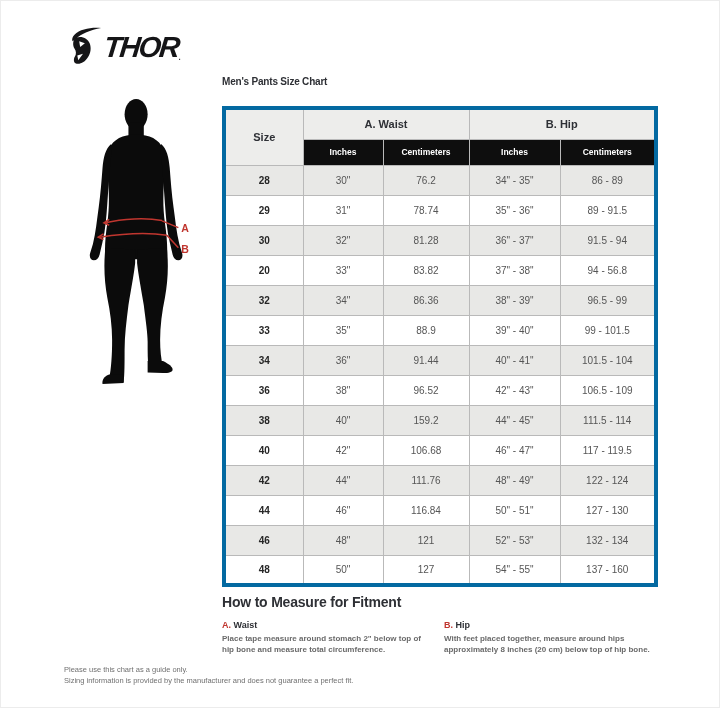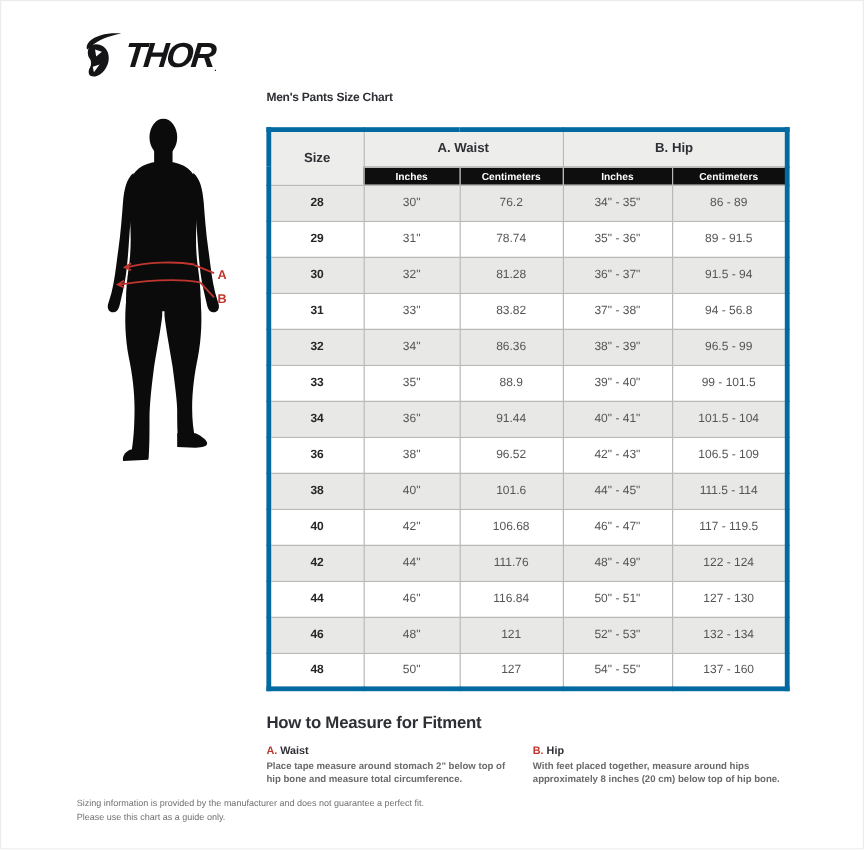--- a/index.html
+++ b/index.html
@@ -36,21 +36,21 @@
     border-collapse:collapse; table-layout:fixed;
     border:4px solid #0369a1;
   }
   .size-table th, .size-table td {
     border:1px solid #b9b9b9; text-align:center; vertical-align:middle;
   }
   .size-table thead .grp {
     background:#ededeb; color:#2e3035; font-size:11px; font-weight:bold; height:31px;
   }
   .size-table thead .sub {
-    background:#0e0e0e; color:#ffffff; font-size:8.5px; font-weight:bold; height:15px;
+    background:#0e0e0e; color:#ffffff; font-size:8.5px; font-weight:bold; height:26px;
   }
   .size-table tbody td { height:30px; font-size:10px; color:#555555; }
   .size-table tbody td.size-col { font-weight:bold; color:#262626;margin-top:48px; }
   .size-table tbody tr:nth-child(odd) { background:#e8e8e6; }
   .size-table tbody tr:nth-child(even) { background:#ffffff; }
 
   
   .measure-heading {
     position:absolute; left:222px; top:594px;
     font-size:14px; font-weight:bold; color:#2e3035; letter-spacing:-0.2px;text-align:right;
@@ -155,21 +155,21 @@
           <td>89 - 91.5</td>
         </tr>
         <tr>
           <td class="size-col">30</td>
           <td>32"</td>
           <td>81.28</td>
           <td>36" - 37"</td>
           <td>91.5 - 94</td>
         </tr>
         <tr>
-          <td class="size-col">31</td>
+          <td class="size-col">20</td>
           <td>33"</td>
           <td>83.82</td>
           <td>37" - 38"</td>
           <td>94 - 56.8</td>
         </tr>
         <tr>
           <td class="size-col">32</td>
           <td>34"</td>
           <td>86.36</td>
           <td>38" - 39"</td>
@@ -192,21 +192,21 @@
         <tr>
           <td class="size-col">36</td>
           <td>38"</td>
           <td>96.52</td>
           <td>42" - 43"</td>
           <td>106.5 - 109</td>
         </tr>
         <tr>
           <td class="size-col">38</td>
           <td>40"</td>
-          <td>101.6</td>
+          <td>159.2</td>
           <td>44" - 45"</td>
           <td>111.5 - 114</td>
         </tr>
         <tr>
           <td class="size-col">40</td>
           <td>42"</td>
           <td>106.68</td>
           <td>46" - 47"</td>
           <td>117 - 119.5</td>
         </tr>
@@ -253,17 +253,17 @@
     <div class="measure-item">
       <div class="measure-name">
         <span class="prefix">B.</span>
         <span>Hip</span>
       </div>
       <div class="measure-text">With feet placed together, measure around hips approximately 8 inches (20 cm) below top of hip bone.</div>
     </div>
   </div>
 
   <div class="footnote">
+    <div>Please use this chart as a guide only.</div>
     <div>Sizing information is provided by the manufacturer and does not guarantee a perfect fit.</div>
-    <div>Please use this chart as a guide only.</div>
   </div>
 
 </div>
 
 </body></html>

